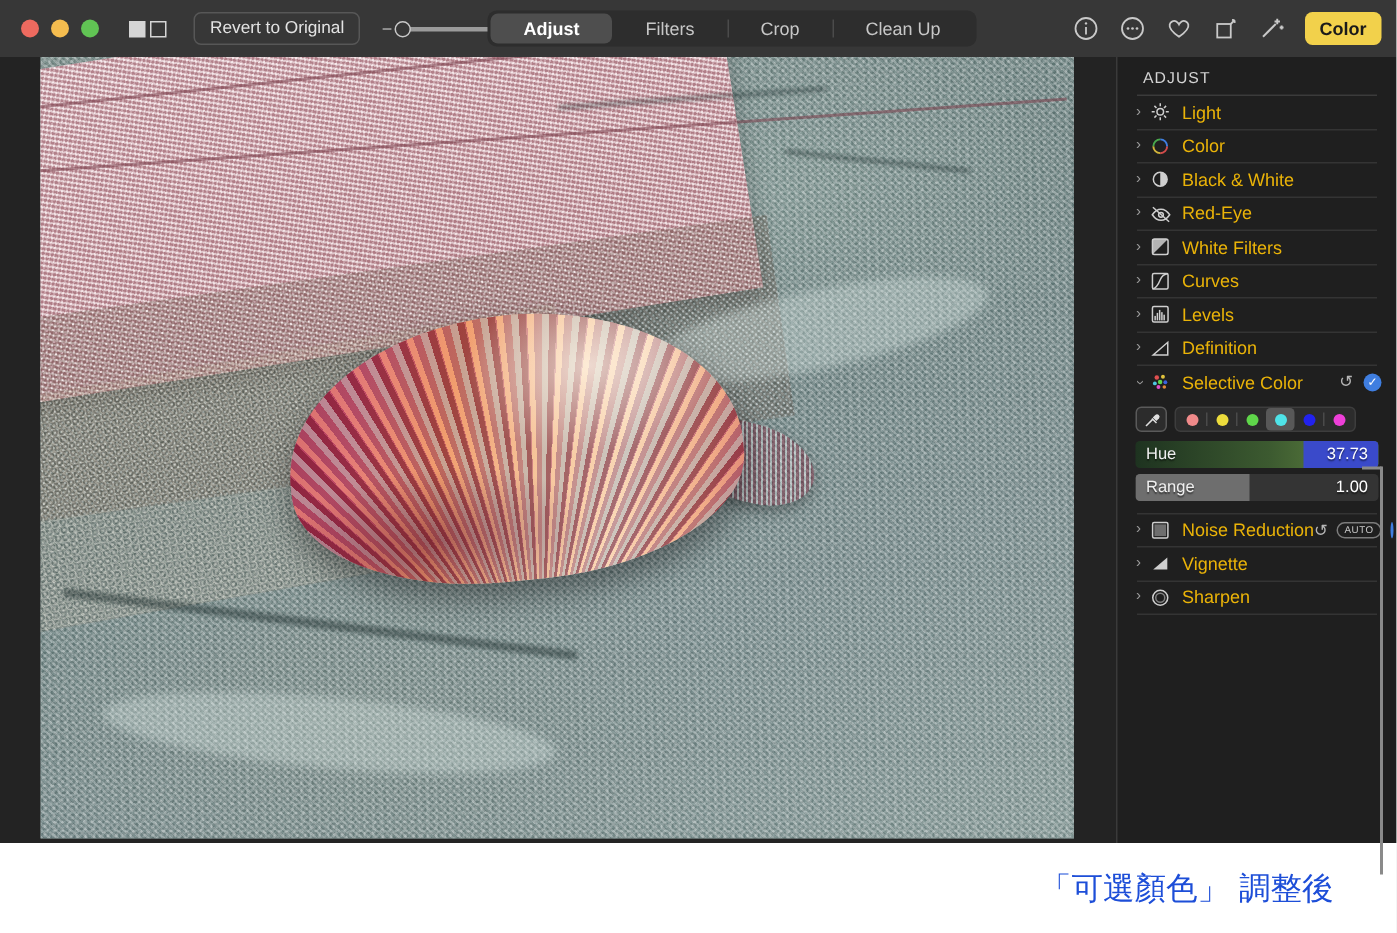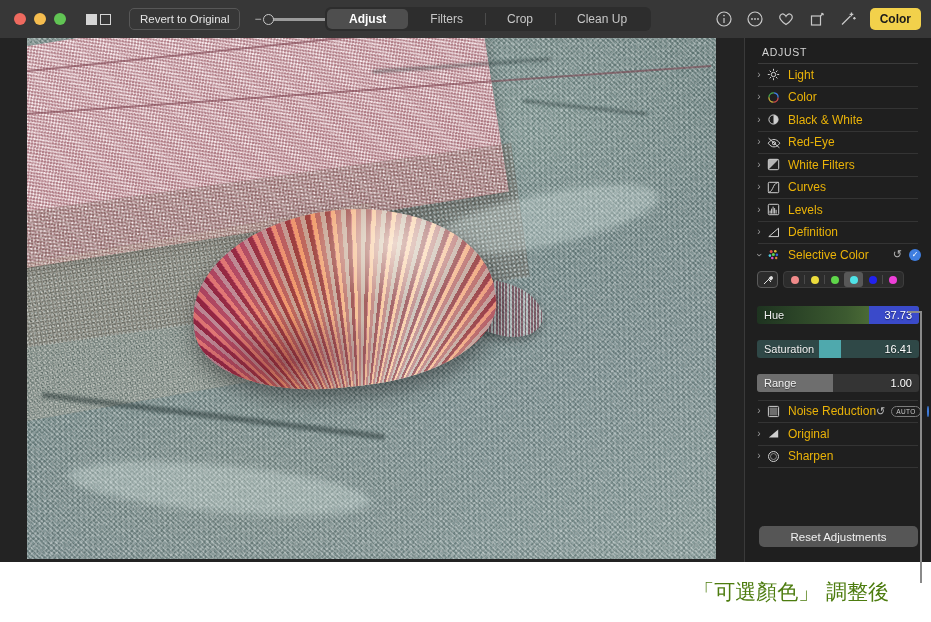--- a/index.html
+++ b/index.html
@@ -378,21 +378,21 @@
     width: 19px; height: 15px;
     display: flex; align-items: center; justify-content: center;
     border-radius: 3px;
   }
   .sw.sel { background: #585858; }
   .sw i { display: block; width: 8px; height: 8px; border-radius: 50%; }
   .sw-div { width: 1px; height: 9px; background: #4a4a4a; }
 
   .slider {
     position: relative;
-    margin-top: 16px;
+    margin-top: 4px;
     height: 18px;
     border-radius: 3px;
     overflow: hidden;
     background: #2f3a38;
   }
   .slider .fill { position: absolute; left: 0; top: 0; bottom: 0; }
   .slider .lbl {
     position: absolute; left: 7px; top: 0; bottom: 0;
     display: flex; align-items: center;
     font-size: 11px; color: #f0f0f0;
@@ -432,21 +432,21 @@
   }
   .caption {
     position: absolute;
     left: 0; top: 562px;
     width: 901px; height: 60px;
     display: flex;
     align-items: center;
     justify-content: flex-end;
     padding-right: 12px;
     font-size: 21px;
-    color: #4d7c0f;
+    color: #1d4ed8;
     font-family: "DejaVu Sans", "Liberation Sans", sans-serif;
     white-space: nowrap;
   }
 </style>
 </head>
 <body>
 
 <div id="app">
 
   <div class="window">
@@ -708,25 +708,20 @@
               </div>
           </div>
         </div>
 
         <div class="slider" style="background:linear-gradient(90deg,#1e3320 0%,#3c5a30 55%,#4a6a36 69%);">
           <div class="fill" style="left:69%;right:0;background:#3a4aca;"></div>
           <span class="lbl">Hue</span>
           <span class="val">37.73</span>
         </div>
 
-        <div class="slider" style="background:#2f4847;">
-          <div class="fill" style="left:38%;width:14%;background:#4fa9ad;"></div>
-          <span class="lbl">Saturation</span>
-          <span class="val">16.41</span>
-        </div>
 
 
         <div class="slider" style="background:#343434;">
           <div class="fill" style="left:0;width:47%;background:#6e6e6e;"></div>
           <span class="lbl">Range</span>
           <span class="val">1.00</span>
         </div>
       </div>
 
       <div class="row-sep" style="margin-top:8px;"></div>
@@ -746,37 +741,36 @@
       </div>
       <div class="row-sep"></div>
 
       <div class="sb-row">
         <span class="chev">›</span>
         <span class="sb-ico">
           <svg width="13" height="13" viewBox="0 0 13 13">
             <path d="M1.8 10.6H11.2V2.6Z" fill="currentColor"></path>
           </svg>
         </span>
-        <span class="sb-label">Original</span>
+        <span class="sb-label">Vignette</span>
       </div>
       <div class="row-sep"></div>
 
       <div class="sb-row">
         <span class="chev">›</span>
         <span class="sb-ico">
           <svg width="13" height="13" viewBox="0 0 13 13" fill="none" stroke="currentColor" stroke-width="1">
             <circle cx="6.5" cy="6.5" r="5"></circle>
             <circle cx="6.5" cy="6.5" r="3" opacity=".55"></circle>
           </svg>
         </span>
         <span class="sb-label">Sharpen</span>
       </div>
       <div class="row-sep"></div>
 
-      <button class="reset-btn">Reset Adjustments</button>
     </div>
   </div>
 
   <div class="callout-h"></div>
   <div class="callout-v"></div>
   <div class="caption">「可選顏色」 調整後</div>
 
 </div>
 
 </body></html>

